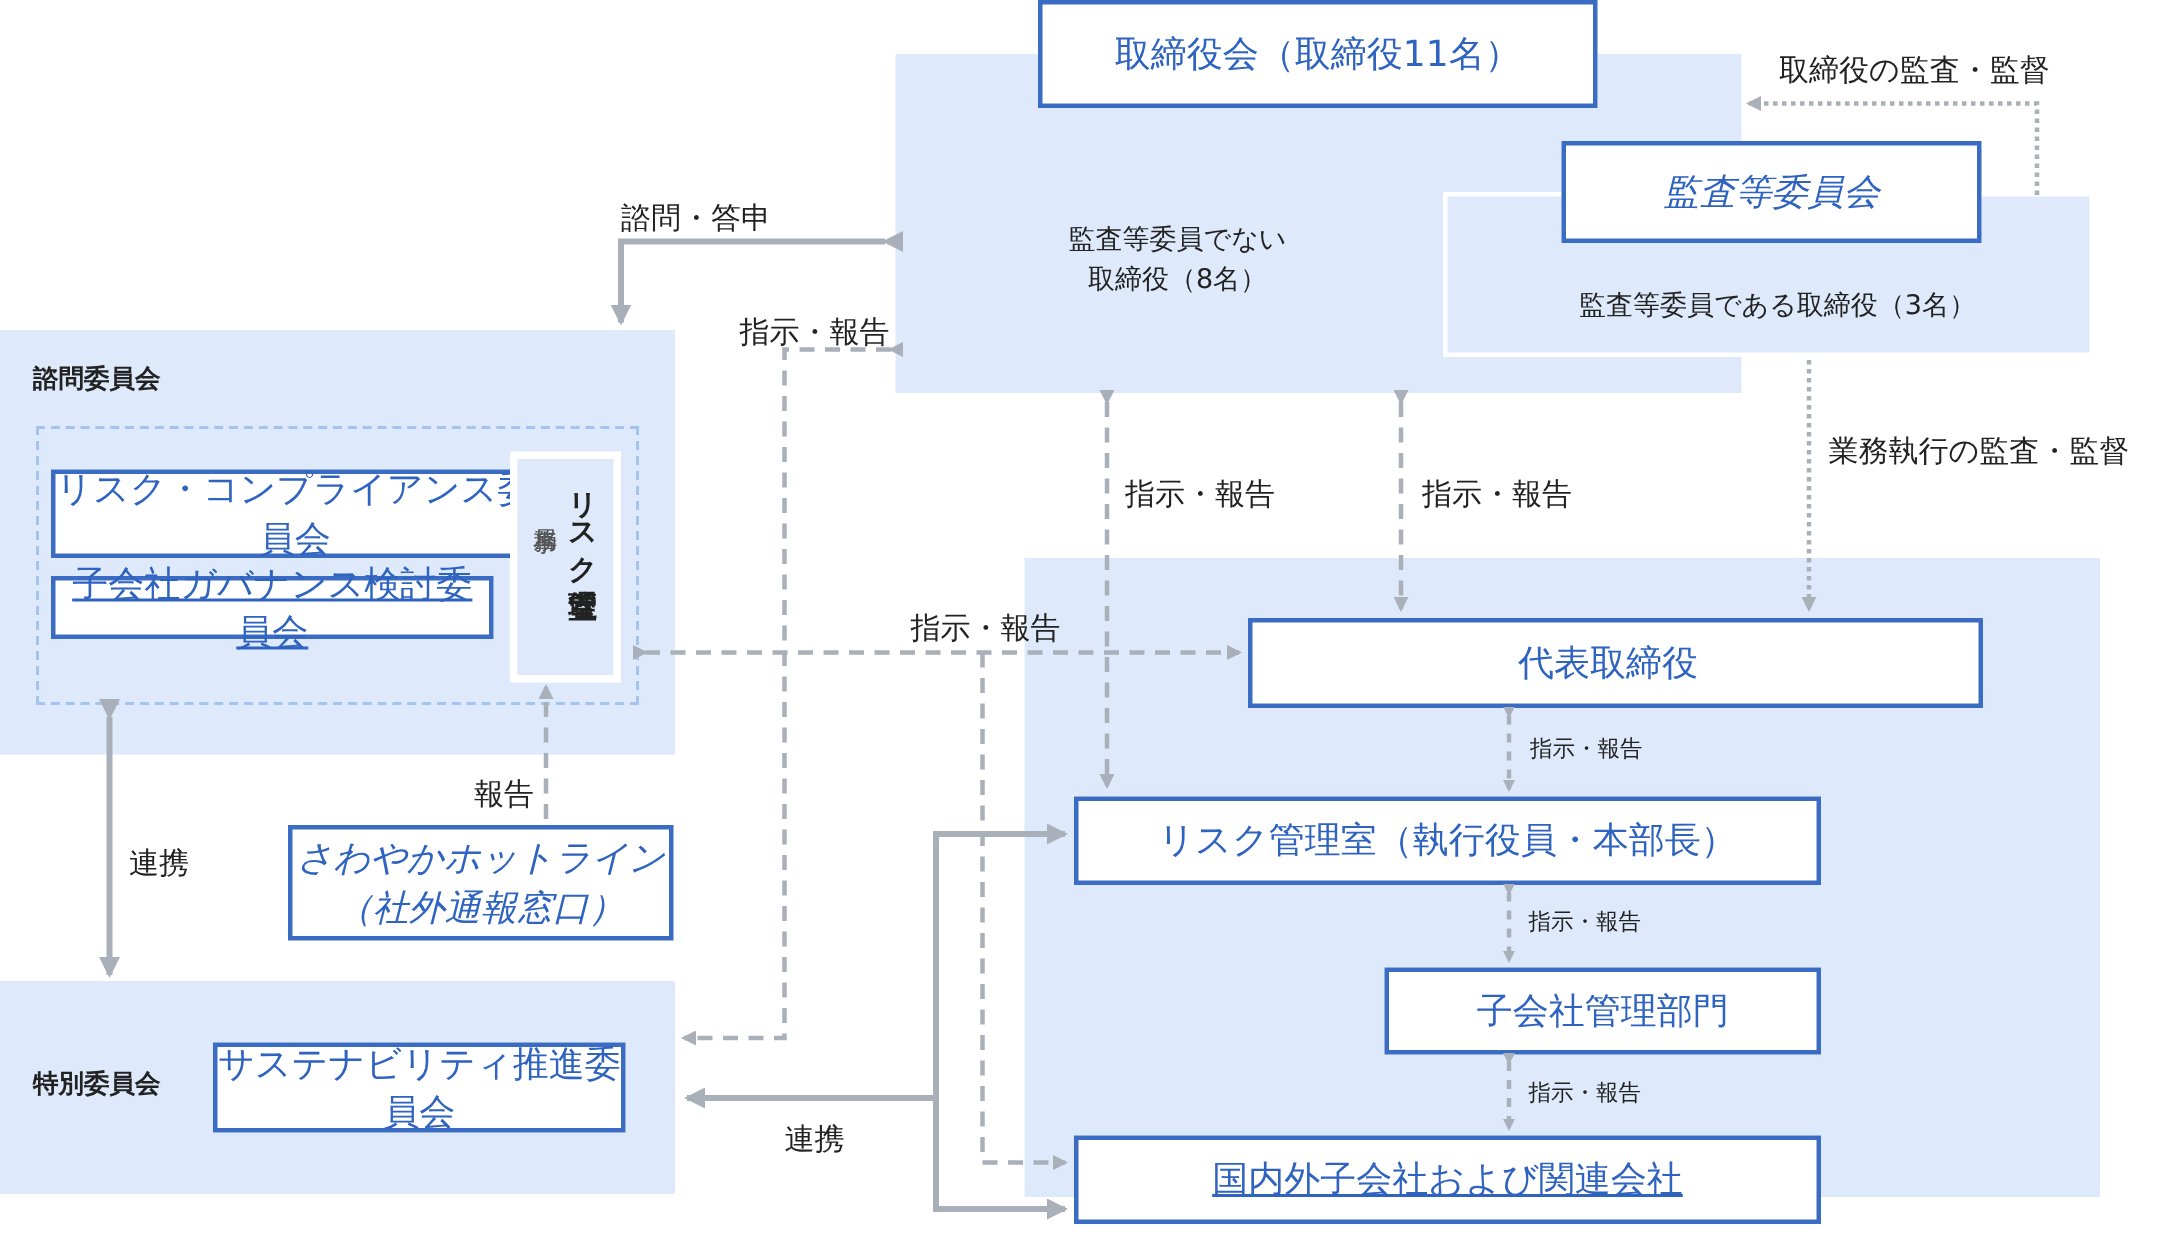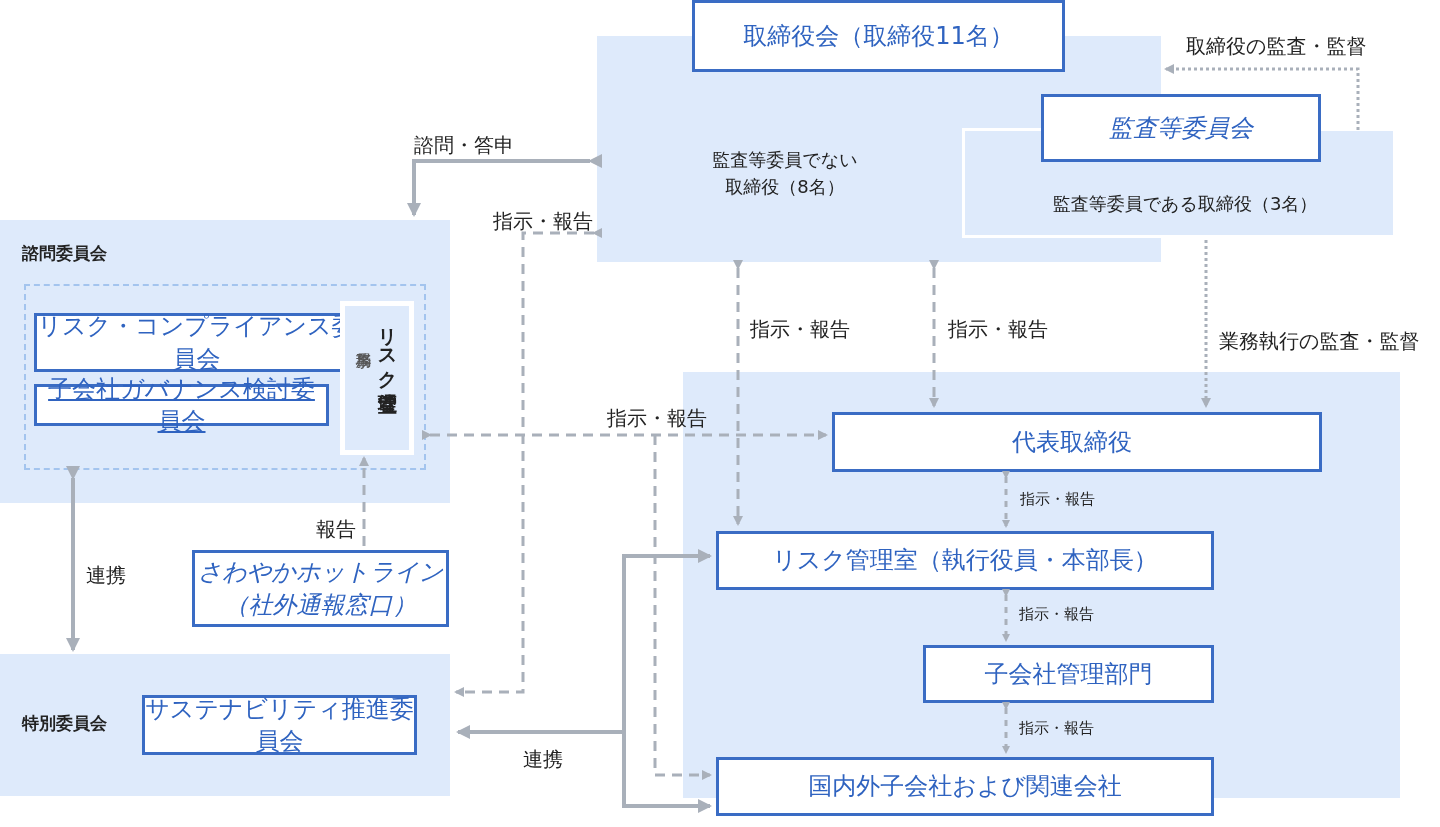--- a/index.html
+++ b/index.html
@@ -60,21 +60,21 @@
 
 <div class="box" style="left:832px;top:412px;width:490px;height:60px;">
   <span style="margin-right:10px;">代表取締役</span>
 </div>
 <div class="box" style="left:716px;top:531px;width:498px;height:59px;">
   <span>リスク管理室（執行役員・本部長）</span>
 </div>
 <div class="box" style="left:923px;top:645px;width:291px;height:58px;">
   <span>子会社管理部門</span>
 </div>
-<div class="box" style="left:716px;top:757px;width:498px;height:59px;">
+<div class="box" style="left:716px;top:757px;width:498px;height:59px;text-decoration:underline;">
   <span>国内外子会社および関連会社</span>
 </div>
 
 <svg class="conn" viewBox="0 0 1440 827">
   <defs>
     <marker id="ah" markerWidth="10" markerHeight="10" refX="8" refY="5" orient="auto" markerUnits="userSpaceOnUse">
       <path d="M0,0 L10,5 L0,10 z" fill="#a9b0ba"></path>
     </marker>
     <marker id="ahs" markerWidth="8" markerHeight="8" refX="6" refY="4" orient="auto" markerUnits="userSpaceOnUse">
       <path d="M0,0 L8,4 L0,8 z" fill="#a9b0ba"></path>
@@ -119,13 +119,13 @@
 <div class="lbl" style="left:750px;top:316px;">指示・報告</div>
 <div class="lbl" style="left:948px;top:316px;">指示・報告</div>
 <div class="lbl" style="left:607px;top:405px;">指示・報告</div>
 <div class="lbl" style="left:1020px;top:490px;font-size:15px;">指示・報告</div>
 <div class="lbl" style="left:1019px;top:605px;font-size:15px;">指示・報告</div>
 <div class="lbl" style="left:1019px;top:719px;font-size:15px;">指示・報告</div>
 <div class="lbl" style="left:316px;top:516px;">報告</div>
 <div class="lbl" style="left:86px;top:562px;">連携</div>
 <div class="lbl" style="left:523px;top:746px;">連携</div>
 <div class="lbl" style="left:1186px;top:33px;">取締役の監査・監督</div>
-<div class="lbl" style="left:1219px;top:287px;margin-top:41px;">業務執行の監査・監督</div>
+<div class="lbl" style="left:1219px;top:287px;">業務執行の監査・監督</div>
 
 </body></html>

